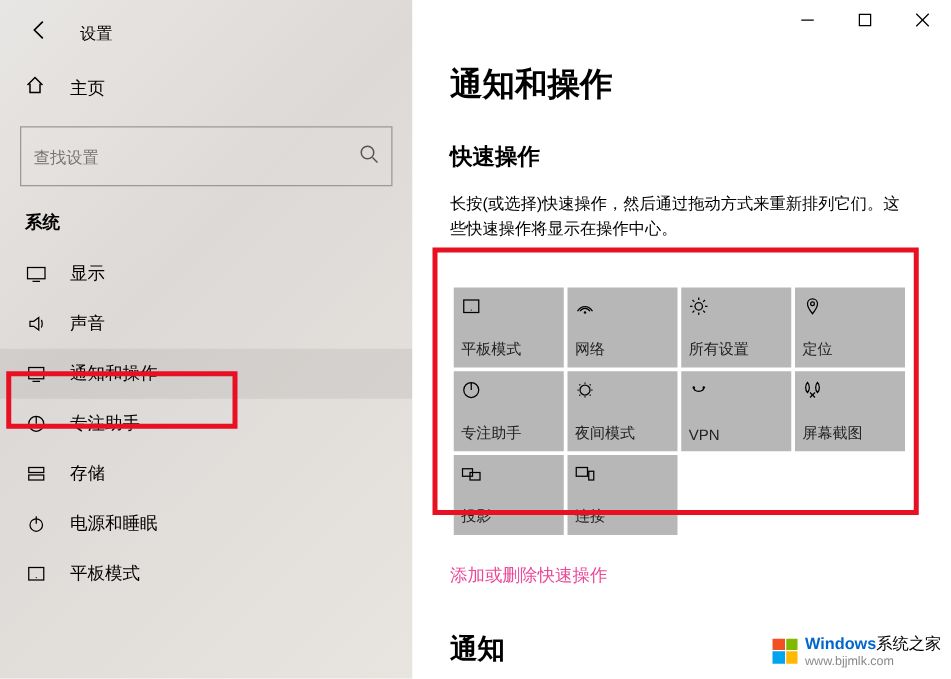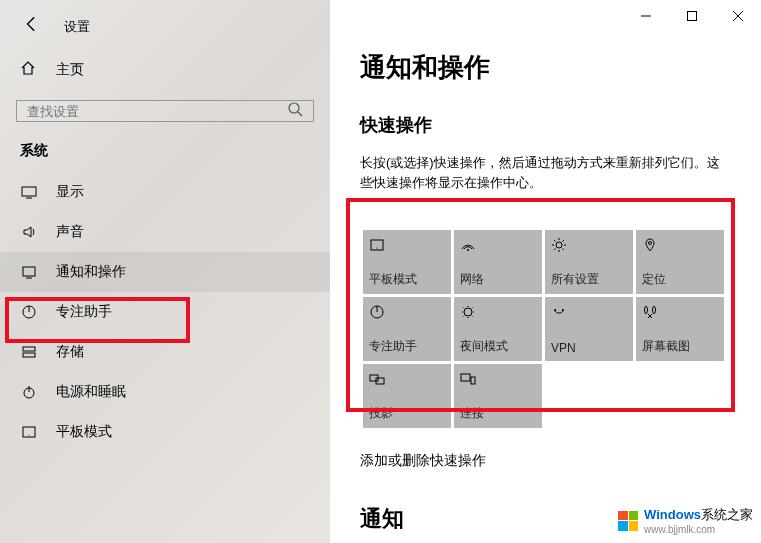--- a/index.html
+++ b/index.html
@@ -16,21 +16,21 @@
 
 
 .sidebar-header { padding: 12px 20px 8px 20px; display: flex; align-items: flex-end; gap: 20px; }
 .back-btn { width: 24px; height: 24px; display: flex; align-items: center; justify-content: center; cursor: pointer; }
 .settings-title { font-size: 13px; }
 
 .home-row { padding: 10px 20px; display: flex; align-items: center; gap: 18px; margin-top: 6px; }
 .home-row .icon { width: 18px; }
 .home-label { font-size: 14px; }
 
-.search-box { margin: 10px 16px 20px 16px; border: 1px solid #999; height: 22px; display: flex; align-items: center; padding: 0 10px; background: rgba(255,255,255,0.05); gap: 31px; }
+.search-box { margin: 10px 16px 20px 16px; border: 1px solid #999; height: 48px; display: flex; align-items: center; padding: 0 10px; background: rgba(255,255,255,0.05); gap: 31px; }
 .search-input { flex: 1; border: none; background: transparent; outline: none; font-size: 13px; }
 .search-icon { width: 16px; height: 16px; }
 
 .section-label { padding: 0 20px 12px 20px; font-size: 14px; font-weight: 600; }
 
 .nav-item { padding: 11px 20px; display: flex; align-items: center; gap: 18px; cursor: pointer; font-size: 14px; }
 .nav-item .icon { width: 18px; display: flex; align-items: center; justify-content: center; }
 .nav-item.active { background: rgba(0,0,0,0.06); }
 
 .highlight-box { border: 4px solid #e81123; position: absolute; }
@@ -40,21 +40,21 @@
 
 .page-title { font-size: 26px; margin-bottom: 28px; }
 .section-h { font-size: 18px; margin-bottom: 16px; }
 .desc { font-size: 13px; line-height: 1.5; margin-bottom: 32px; }
 
 .tiles { display: grid; grid-template-columns: repeat(4, 88px); grid-auto-rows: 64px; gap: 3px; padding: 6px 0 10px 3px; }
 .tile { background: #b7b7b7; padding: 6px; display: flex; flex-direction: column; justify-content: space-between; cursor: move; }
 .tile-icon { width: 18px; height: 18px; display: flex; align-items: center; }
 .tile-label { font-size: 12px; color: #222; }
 
-.link { color: #000000; font-size: 14px; margin-top: 14px; display: inline-block; cursor: pointer; text-align: center; }
+.link { color: #ec4899; font-size: 14px; margin-top: 14px; display: inline-block; cursor: pointer; text-align: center; }
 
 .notif-h { font-size: 22px; margin-top: 34px; }
 
 
 .watermark { position: absolute; right: 8px; bottom: 8px; display: flex; align-items: center; gap: 6px; font-size: 13px; padding-left: 24px; }
 .watermark .wm-logo { width: 20px; height: 20px; display: grid; grid-template-columns: 1fr 1fr; grid-template-rows: 1fr 1fr; gap: 1px; }
 .wm-logo div:nth-child(1){background:#f25022}.wm-logo div:nth-child(2){background:#7fba00}.wm-logo div:nth-child(3){background:#00a4ef}.wm-logo div:nth-child(4){background:#ffb900}
 .wm-text { color:#0066cc; font-weight:600; }
 .wm-sub { font-size:10px; color:#888; }
 </style>

